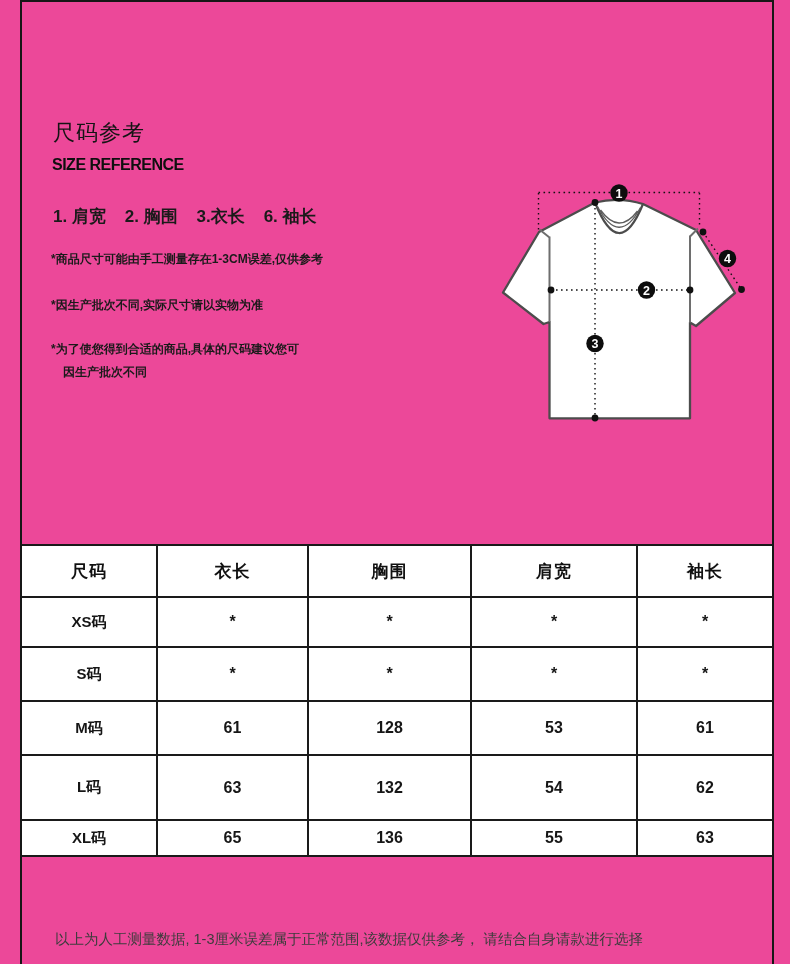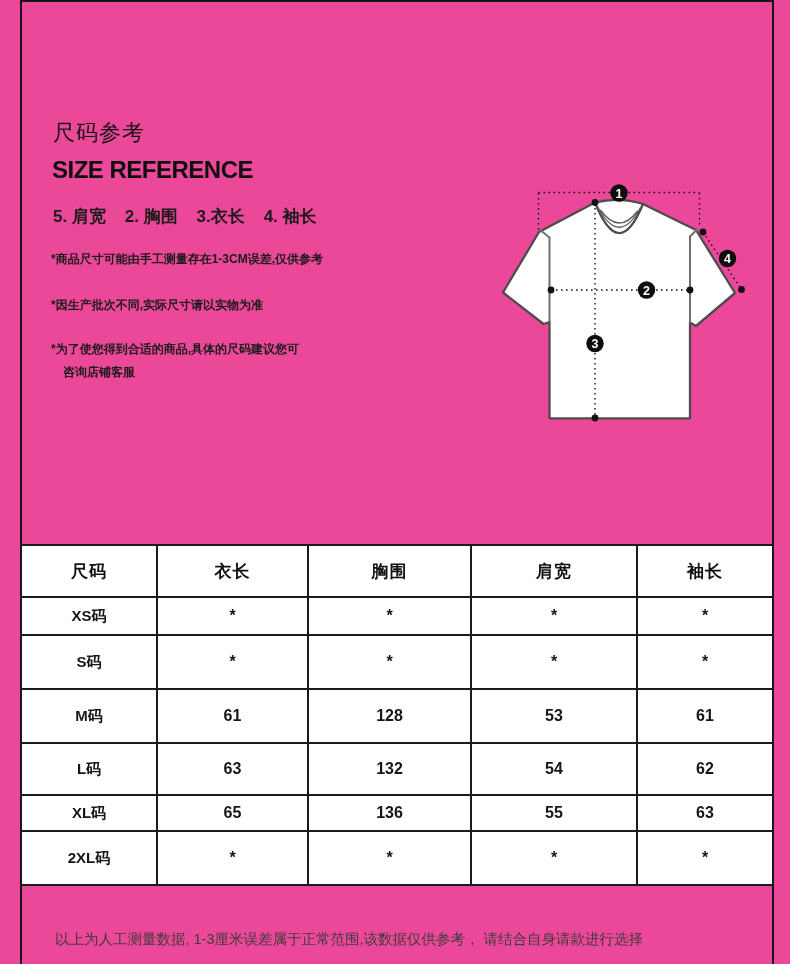--- a/index.html
+++ b/index.html
@@ -15,21 +15,21 @@
 
   
   .frame {
     position:absolute; left:20px; top:0;
     width:754px; height:975px;
     border:2px solid #161616; border-bottom:none;
   }
 
   
   .t-cn   { position:absolute; left:31px;  top:116px; font-size:22px; font-weight:500; letter-spacing:1px; color:#141414; }
-  .t-en   { position:absolute; left:30px;  top:154px; font-size:24px; font-weight:800; letter-spacing:-0.5px; color:#0f0f0f; }
+  .t-en   { position:absolute; left:30px;  top:154px; font-size:16px; font-weight:800; letter-spacing:-0.5px; color:#0f0f0f; }
   .legend { position:absolute; left:31px;  top:203px; font-size:17px; font-weight:600; white-space:pre; color:#1a1a1a; }
   .note   { position:absolute; font-size:12px; font-weight:600; color:#1a1a1a; white-space:pre; }
   .note1  { left:29px; top:249px; }
   .note2  { left:29px; top:295px; }
   .note3a { left:29px; top:339px; }
   .note3b { left:41px; top:362px; }
 
   
   .diagram { position:absolute; left:458px; top:168px; width:290px; height:272px; }
 
@@ -60,25 +60,25 @@
   }
 </style>
 </head>
 <body>
 
 <div class="page">
   <div class="frame">
 
     <div class="t-cn">尺码参考</div>
     <div class="t-en">SIZE REFERENCE</div>
-    <div class="legend">5. 肩宽    2. 胸围    3.衣长    4. 袖长</div>
+    <div class="legend">1. 肩宽    2. 胸围    3.衣长    6. 袖长</div>
     <div class="note note1">*商品尺寸可能由手工测量存在1-3CM误差,仅供参考</div>
     <div class="note note3a">*为了使您得到合适的商品,具体的尺码建议您可</div>
     <div class="note note2">*因生产批次不同,实际尺寸请以实物为准</div>
-    <div class="note note3b">咨询店铺客服</div>
+    <div class="note note3b">因生产批次不同</div>
 
     <svg class="diagram" viewBox="0 0 290 272" xmlns="http://www.w3.org/2000/svg">
 
       <path d="M115,32.5 Q139,26.5 163,34
                L216,60 L255,123 L216,156 L210,152.5
                L210,248.3 L69.5,248.3 L69.5,152
                L63.5,154 L23,122.5 L59,62 Z" fill="#ffffff" stroke="#4c4c4c" stroke-width="2.3" stroke-linejoin="round"></path>
 
       <path d="M69.5,66.5 L69.5,152 M210,65.5 L210,152.5 M69.5,67.5 L59.5,59.5 M210,66.5 L218,58.5" fill="none" stroke="#6e6e6e" stroke-width="2"></path>
 
@@ -126,61 +126,54 @@
           <col class="c5">
         </colgroup>
       <tbody>
           <tr style="height:52px;">
         <th>尺码</th>
         <th>衣长</th>
         <th>胸围</th>
         <th>肩宽</th>
         <th>袖长</th>
       </tr>
-      <tr style="height:38px;">
+      <tr style="height:50px;">
         <td class="sizecol">XS码</td>
         <td>*</td>
         <td>*</td>
         <td>*</td>
         <td>*</td>
       </tr>
       <tr style="height:54px;">
         <td class="sizecol">S码</td>
         <td>*</td>
         <td>*</td>
         <td>*</td>
         <td>*</td>
       </tr>
       <tr style="height:54px;padding-left:36px;">
         <td class="sizecol">M码</td>
         <td>61</td>
         <td>128</td>
         <td>53</td>
         <td>61</td>
       </tr>
-      <tr style="height:52px;">
+      <tr style="height:65px;">
         <td class="sizecol">L码</td>
         <td>63</td>
         <td>132</td>
         <td>54</td>
         <td>62</td>
       </tr>
       <tr style="height:36px;">
         <td class="sizecol">XL码</td>
         <td>65</td>
         <td>136</td>
         <td>55</td>
         <td>63</td>
       </tr>
-      <tr style="height:54px;">
-        <td class="sizecol">2XL码</td>
-        <td>*</td>
-        <td>*</td>
-        <td>*</td>
-        <td>*</td>
-      </tr>
     </tbody>
       </table>
 
     <div class="footnote">以上为人工测量数据, 1-3厘米误差属于正常范围,该数据仅供参考， 请结合自身请款进行选择</div>
 
   </div>
 </div>
 
 </body></html>

